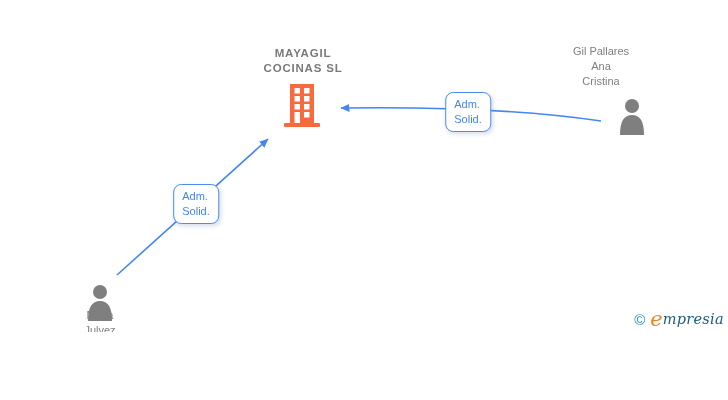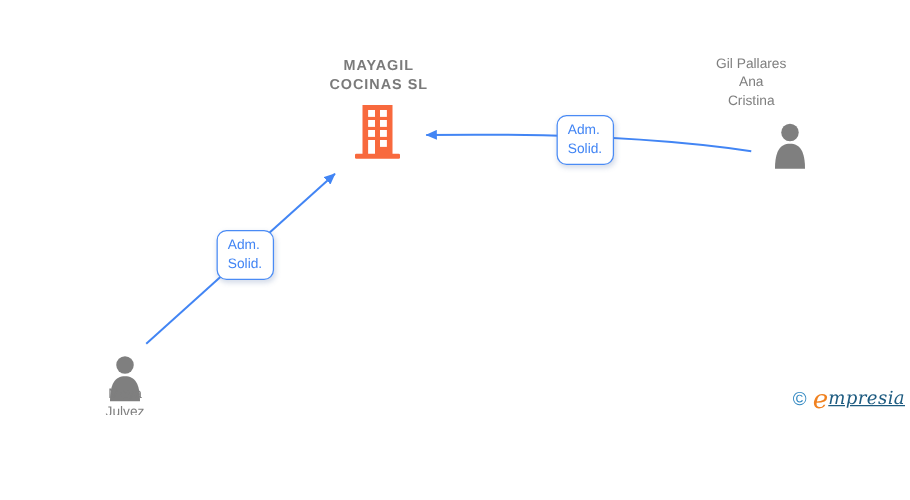--- a/index.html
+++ b/index.html
@@ -75,21 +75,20 @@
     color: #f0811f;
     font-size: 21px;
     line-height: 20px;
   }
   .logo-rest {
     font-family: "DejaVu Serif", serif;
     font-style: italic;
     color: #1d5b80;
     font-size: 14.5px;
     letter-spacing: 0.3px;
-    text-decoration: underline;
   }
 </style>
 </head>
 <body>
 
 <div class="canvas">
 
   <svg class="edges-svg" width="728" height="400" viewBox="0 0 728 400">
     <defs>
       <marker id="arrowhead" markerWidth="10" markerHeight="8" refX="8.5" refY="4" orient="auto" markerUnits="userSpaceOnUse">

